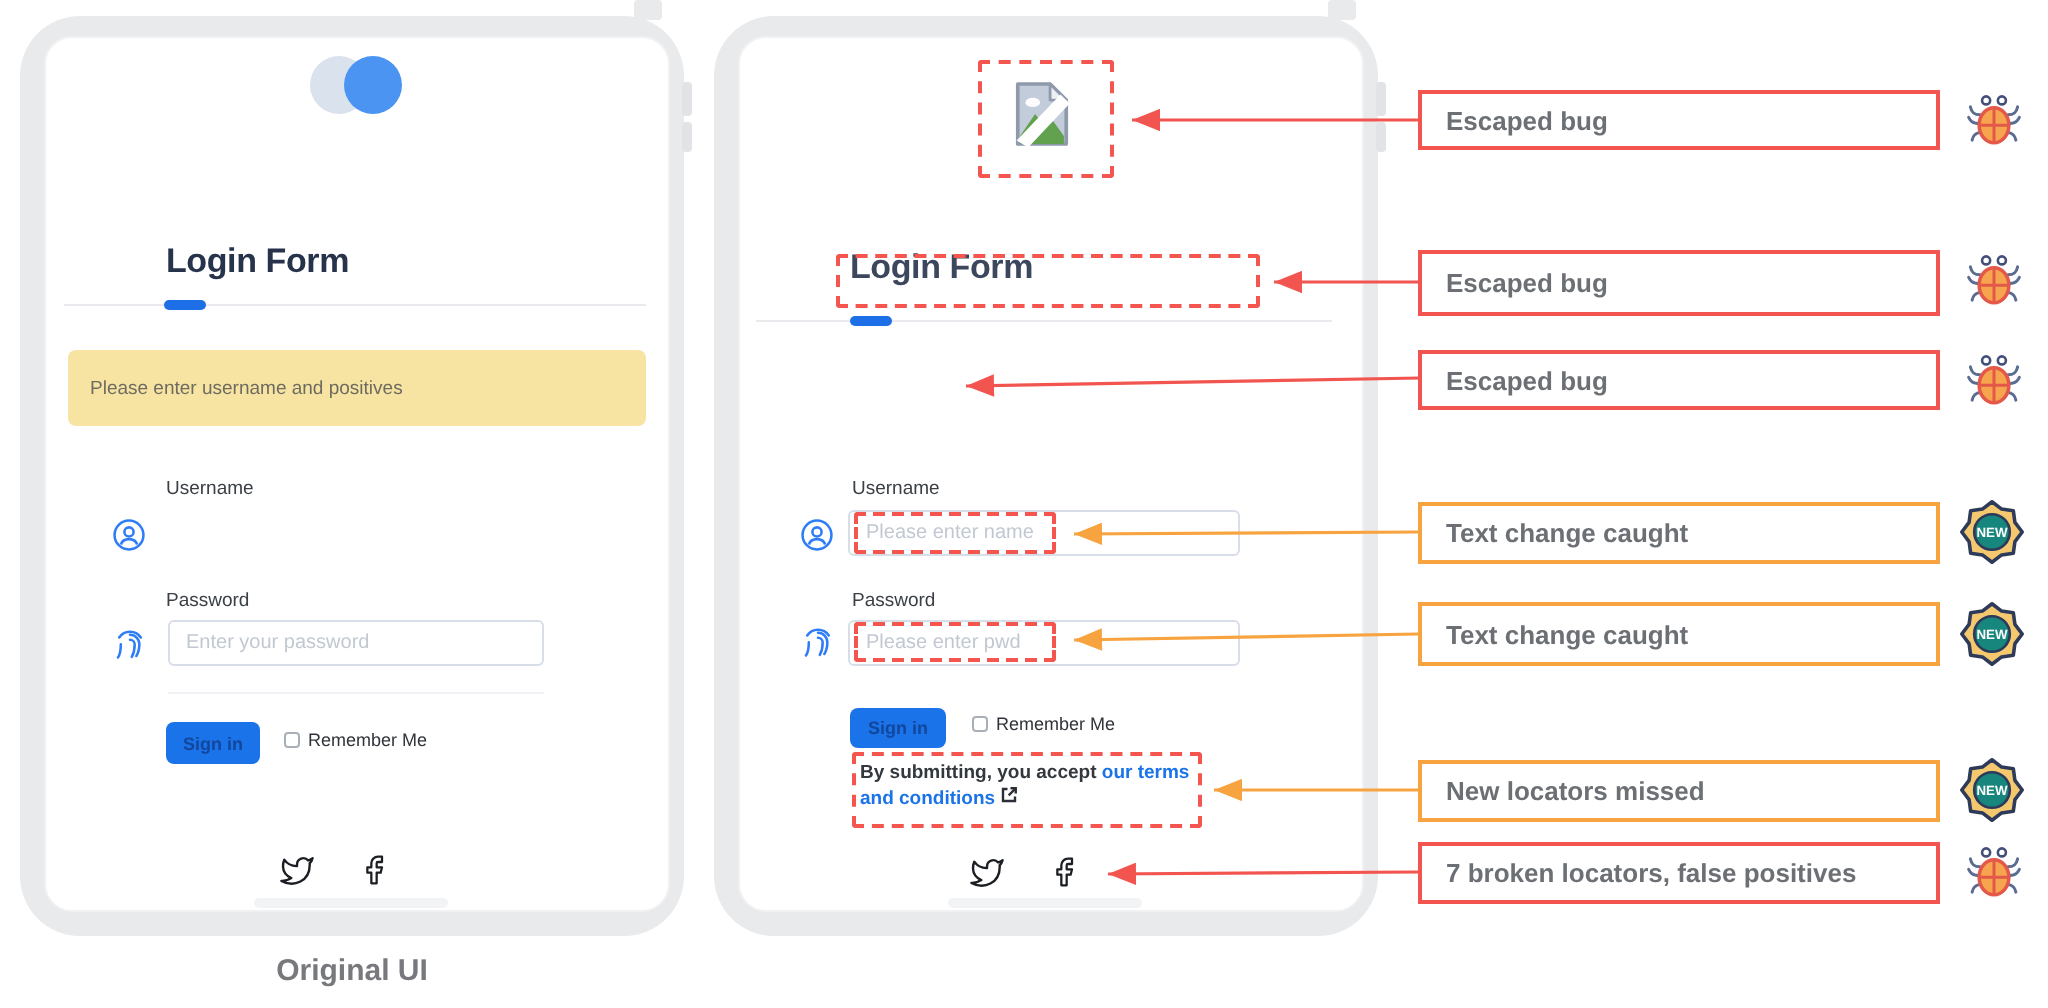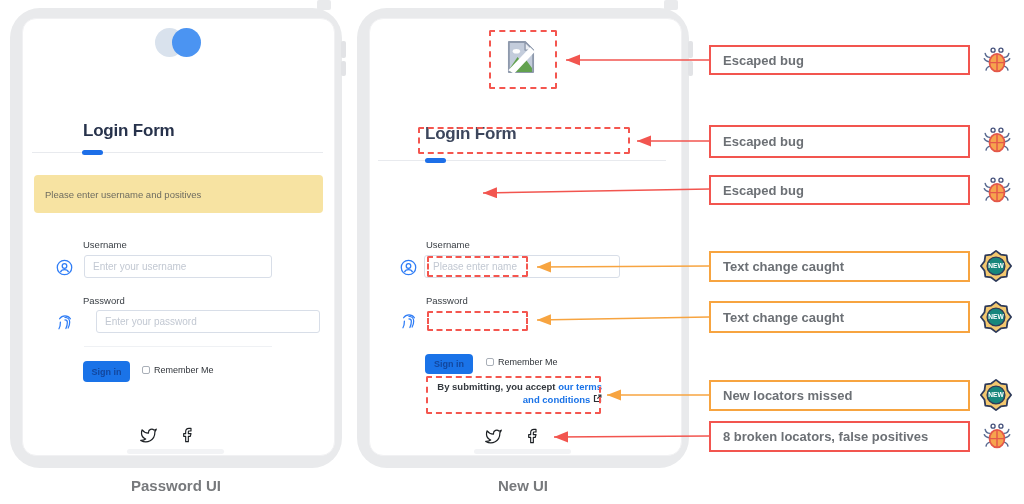--- a/index.html
+++ b/index.html
@@ -22,21 +22,21 @@
   .tb{position:absolute;box-sizing:border-box;height:23px;border:1px solid #D8DEE8;border-radius:3px;
       font-family:"Liberation Sans",sans-serif;font-size:10px;color:#333;padding:0 8px;background:#fff;outline:none;}
   .tb::placeholder{color:#C2C8D2;}
   .btn{position:absolute;background:#1A73E8;border:none;border-radius:4px;color:rgba(12,35,96,0.55);
        font-family:"Liberation Sans",sans-serif;font-size:9px;font-weight:bold;cursor:pointer;}
   .cb{position:absolute;width:8px;height:8px;border:1.2px solid #A9AFB8;border-radius:2px;background:#fff;box-sizing:border-box;}
   .cb-label{position:absolute;font-size:9px;color:#30343A;}
   .home-bar{position:absolute;width:97px;height:5px;background:#F2F3F5;border-radius:2.5px;}
   .caption{position:absolute;top:477px;width:332px;text-align:center;font-size:15px;font-weight:bold;color:#77797C;}
   .overlap-txt{position:absolute;font-size:9px;font-weight:bold;color:#15181D;line-height:11px;width:215px;}
-  .terms{position:absolute;width:172px;font-size:9.5px;font-weight:bold;line-height:13px;color:#33383E;text-align:right;}
+  .terms{position:absolute;width:172px;font-size:9.5px;font-weight:bold;line-height:13px;color:#33383E;}
   .terms a{color:#1A73E8;text-decoration:none;cursor:pointer;}
   .dashed{position:absolute;border:2px dashed #F4564F;box-sizing:border-box;border-radius:2px;}
   
   .note{position:absolute;left:709px;width:261px;background:#fff;border:2px solid #F2554F;box-sizing:border-box;
         display:flex;align-items:center;padding-left:12px;font-size:13px;font-weight:bold;color:#6C7075;}
   .note.orange{border-color:#F7A440;}
   .arrows{position:absolute;left:0;top:0;pointer-events:none;}
   .icon-slot{position:absolute;}
 </style>
 </head>
@@ -60,51 +60,50 @@
   <div class="alert" style="left:34px;top:175px;width:289px;height:38px;">Please enter username and positives</div>
 
   <div class="field-label" style="left:83px;top:239px;">Username</div>
   <span class="icon-slot" style="left:56px;top:259px;">
     <svg width="17" height="17" viewBox="0 0 20 20" fill="none" stroke="#2F7DF6" stroke-width="1.5">
       <circle cx="10" cy="10" r="8.5"></circle>
         <circle cx="10" cy="8.2" r="2.7"></circle>
       <path d="M5.2 15.6 a5 4.4 0 0 1 9.6 0"></path>
     </svg>
   </span>
-  <input class="tb" style="left: 84px; top: 255px; width: 188px;" placeholder="Enter your username">
 
   <div class="field-label" style="left:83px;top:295px;">Password</div>
   <span class="icon-slot" style="left:56px;top:312px;">
     <svg width="18" height="18" viewBox="0 0 20 20" fill="none" stroke="#2F7DF6" stroke-width="1.4" stroke-linecap="round">
       <path d="M4 7.5 A7.2 7.2 0 0 1 16 7.5"></path>
       <path d="M10 6 a5.2 5.2 0 0 1 5.2 5.2 c0 2.6-.6 4.8-1.7 6.6"></path>
       <path d="M10 8.8 a2.6 2.6 0 0 1 2.6 2.6 c0 2.9-.6 5.1-1.6 6.9"></path>
       <path d="M4.9 11.2 c0 3.4-.5 5.8-1.6 7.4"></path>
     </svg>
   </span>
-  <input class="tb" style="left: 84px; top: 310px; width: 224px; margin-left: 12px;" placeholder="Enter your password">
+  <input class="tb" style="left: 84px; top: 310px; width: 188px;" placeholder="Enter your password">
 
   <div class="rule-light" style="left:84px;top:346px;width:188px;"></div>
 
   <button class="btn" style="left:83px;top:361px;width:47px;height:21px;">Sign in</button>
   <span class="cb" style="left:142px;top:366px;"></span>
   <span class="cb-label" style="left:154px;top:365px;">Remember Me</span>
 
   <span class="icon-slot" style="left:139px;top:427px;">
     <svg width="19" height="17" viewBox="0 0 24 24" fill="none" stroke="#1B1F23" stroke-width="1.7" stroke-linejoin="round">
       <path d="M23 3a10.9 10.9 0 0 1-3.14 1.53 4.48 4.48 0 0 0-7.86 3v1A10.66 10.66 0 0 1 3 4s-4 9 5 13a11.64 11.64 0 0 1-7 2c9 5 20 0 20-11.5a4.5 4.5 0 0 0-.08-.83A7.72 7.72 0 0 0 23 3z"></path>
     </svg>
   </span>
   <span class="icon-slot" style="left:179px;top:426px;">
     <svg width="16" height="18" viewBox="0 0 24 24" fill="none" stroke="#1B1F23" stroke-width="1.7" stroke-linejoin="round">
       <path d="M18 2h-3a5 5 0 0 0-5 5v3H7v4h3v8h4v-8h3l1-4h-4V7a1 1 0 0 1 1-1h3z"></path>
     </svg>
   </span>
   <div class="home-bar" style="left:127px;top:449px;"></div>
-  <div class="caption" style="left:10px;">Password UI</div>
+  <div class="caption" style="left:10px;">Original UI</div>
 
   <div class="top-tab" style="left:664px;"></div>
   <div class="phone" style="left:357px;"></div>
   <div class="side-btn" style="left:688px;top:41px;height:17px;"></div>
   <div class="side-btn" style="left:688px;top:61px;height:15px;"></div>
   <div class="card" style="left:369px;"></div>
 
   <span class="icon-slot" style="left:506px;top:40px;">
     <svg width="30" height="34" viewBox="0 0 26 29">
       <path d="M2.5 1.5 h14 l7 7 v19 h-21 z" fill="#C3CCDB" stroke="#8E99AC" stroke-width="1.6" stroke-linejoin="round"></path>
@@ -131,20 +130,21 @@
 
   <div class="field-label" style="left:426px;top:295px;">Password</div>
   <span class="icon-slot" style="left:400px;top:311px;">
     <svg width="18" height="18" viewBox="0 0 20 20" fill="none" stroke="#2F7DF6" stroke-width="1.4" stroke-linecap="round">
       <path d="M4 7.5 A7.2 7.2 0 0 1 16 7.5"></path>
       <path d="M10 6 a5.2 5.2 0 0 1 5.2 5.2 c0 2.6-.6 4.8-1.7 6.6"></path>
       <path d="M10 8.8 a2.6 2.6 0 0 1 2.6 2.6 c0 2.9-.6 5.1-1.6 6.9"></path>
       <path d="M4.9 11.2 c0 3.4-.5 5.8-1.6 7.4"></path>
     </svg>
   </span>
+  <input class="tb" style="left: 424px; top: 310px; width: 196px;" placeholder="Please enter pwd">
 
   <button class="btn" style="left:425px;top:354px;width:48px;height:20px;">Sign in</button>
   <span class="cb" style="left:486px;top:358px;"></span>
   <span class="cb-label" style="left:498px;top:357px;">Remember Me</span>
 
   <div class="terms" style="left:430px;top:380px;">
     <span>By submitting, you accept</span>
     <a>our terms and conditions</a>
     <span class="icon-slot" style="position:static;display:inline-block;">
       <svg width="9" height="9" viewBox="0 0 12 12" fill="none" stroke="#2B2F35" stroke-width="1.6">
@@ -159,21 +159,20 @@
     <svg width="19" height="17" viewBox="0 0 24 24" fill="none" stroke="#1B1F23" stroke-width="1.7" stroke-linejoin="round">
       <path d="M23 3a10.9 10.9 0 0 1-3.14 1.53 4.48 4.48 0 0 0-7.86 3v1A10.66 10.66 0 0 1 3 4s-4 9 5 13a11.64 11.64 0 0 1-7 2c9 5 20 0 20-11.5a4.5 4.5 0 0 0-.08-.83A7.72 7.72 0 0 0 23 3z"></path>
     </svg>
   </span>
   <span class="icon-slot" style="left:524px;top:427px;">
     <svg width="16" height="18" viewBox="0 0 24 24" fill="none" stroke="#1B1F23" stroke-width="1.7" stroke-linejoin="round">
       <path d="M18 2h-3a5 5 0 0 0-5 5v3H7v4h3v8h4v-8h3l1-4h-4V7a1 1 0 0 1 1-1h3z"></path>
     </svg>
   </span>
   <div class="home-bar" style="left:474px;top:449px;"></div>
-  <div class="caption" style="left:357px;">New UI</div>
 
   <div class="dashed" style="left:489px;top:30px;width:68px;height:59px;"></div>
   <div class="dashed" style="left:418px;top:127px;width:212px;height:27px;"></div>
   <div class="dashed" style="left:427px;top:256px;width:101px;height:21px;"></div>
   <div class="dashed" style="left:427px;top:311px;width:101px;height:20px;"></div>
   <div class="dashed" style="left:426px;top:376px;width:175px;height:38px;"></div>
 
   <svg class="arrows" width="1024" height="504">
     <defs>
       <marker id="mR" viewBox="0 0 10 8" markerWidth="9" markerHeight="7" refX="10" refY="4" orient="auto">
@@ -204,21 +203,21 @@
   <div class="note orange" style="top:251px;height:31px;">
       <span>Text change caught</span>
     </div>
   <div class="note orange" style="top:301px;height:32px;">
       <span>Text change caught</span>
     </div>
   <div class="note orange" style="top:380px;height:31px;">
       <span>New locators missed</span>
     </div>
   <div class="note" style="top:421px;height:31px;">
-      <span>8 broken locators, false positives</span>
+      <span>7 broken locators, false positives</span>
     </div>
 
   <span class="icon-slot" style="left:982px;top:46px;">
     <svg width="30" height="28" viewBox="0 0 34 32" fill="none">
       <path d="M9 13 C5 13 4 11 3.5 8.5 M9 18 C4.5 18 3.5 16.5 2.5 14.5 M9.5 23 C6 23.5 5 25 4.5 27.5" stroke="#5B6C92" stroke-width="1.7" stroke-linecap="round"></path>
       <path d="M25 13 C29 13 30 11 30.5 8.5 M25 18 C29.5 18 30.5 16.5 31.5 14.5 M24.5 23 C28 23.5 29 25 29.5 27.5" stroke="#5B6C92" stroke-width="1.7" stroke-linecap="round"></path>
       <circle cx="12.5" cy="4.8" r="2.3" fill="#fff" stroke="#44507A" stroke-width="1.5"></circle>
       <circle cx="21.5" cy="4.8" r="2.3" fill="#fff" stroke="#44507A" stroke-width="1.5"></circle>
       <ellipse cx="17" cy="19" rx="8.5" ry="10" fill="#F6A44E" stroke="#E4584A" stroke-width="2"></ellipse>
       <path d="M17 9 V29 M8.5 19 H25.5" stroke="#E4584A" stroke-width="1.7"></path>

